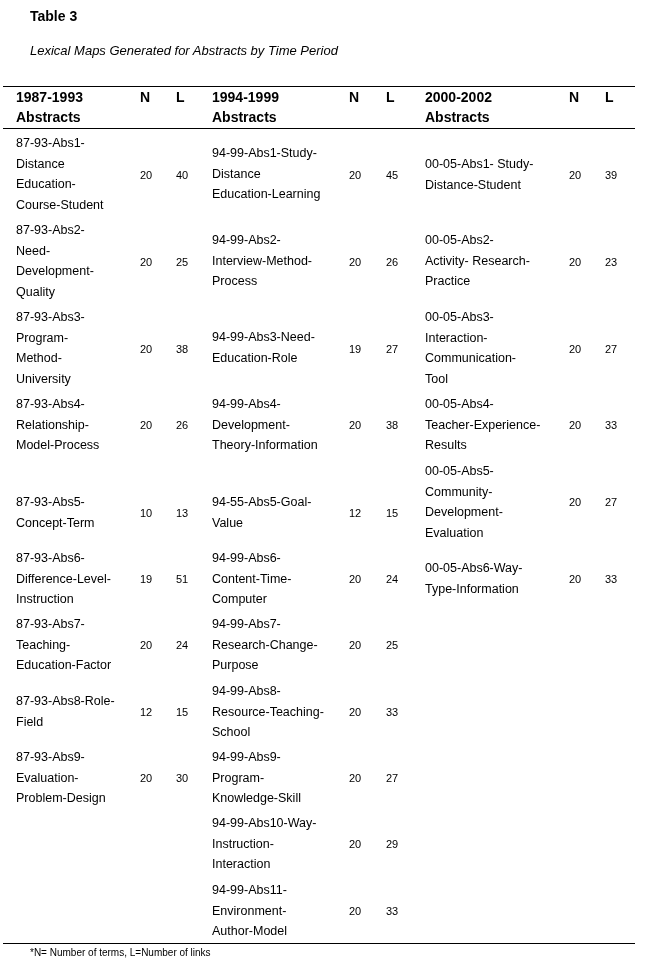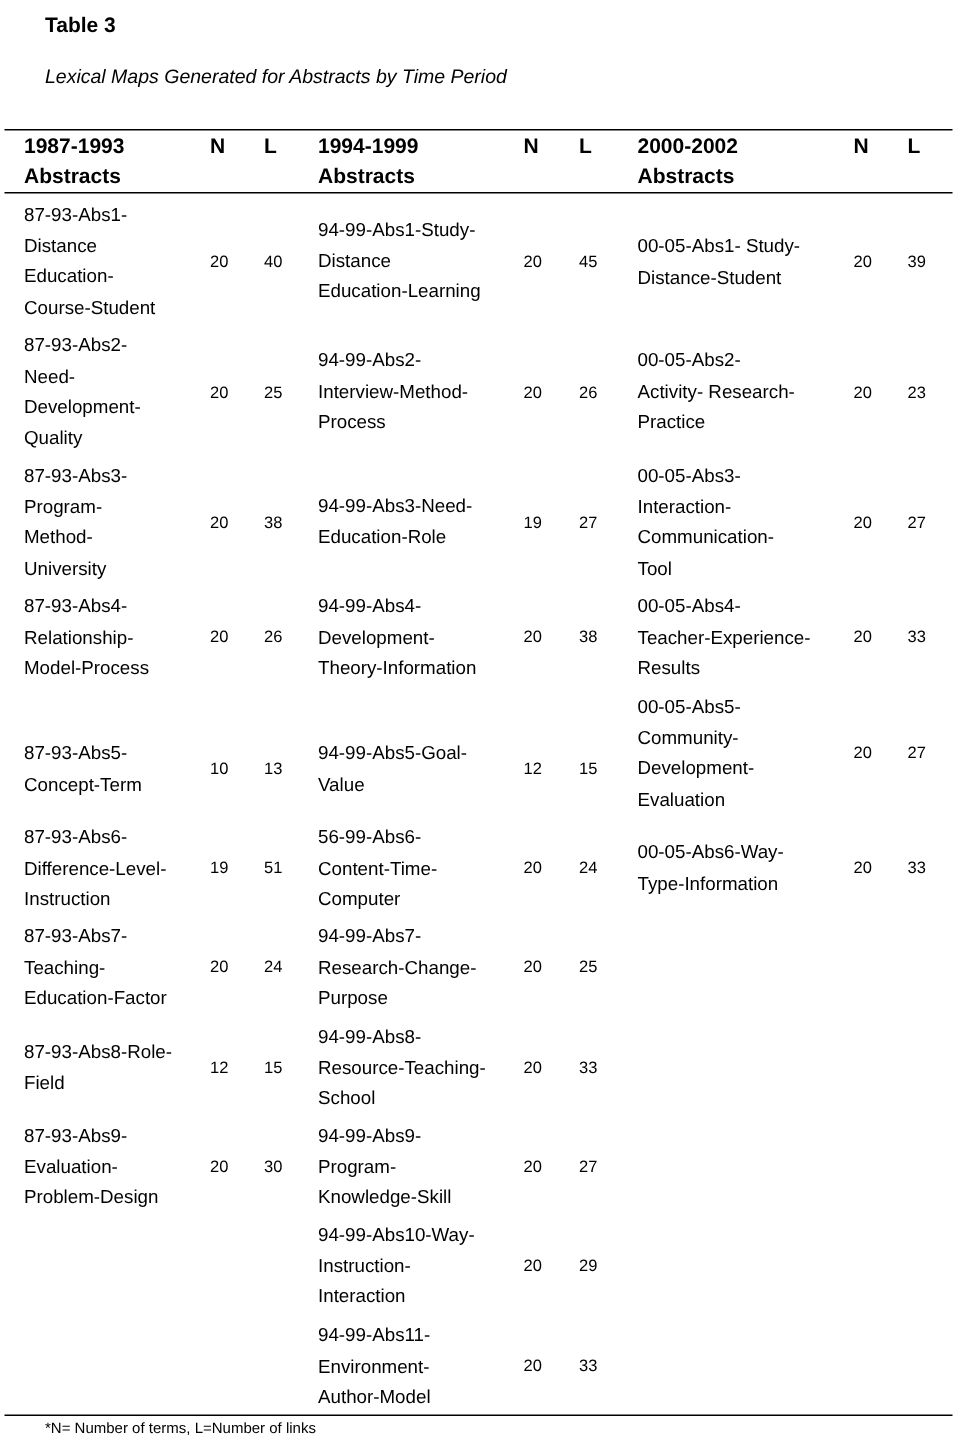--- a/index.html
+++ b/index.html
@@ -115,26 +115,26 @@
 Education-Role</div>
   <div class="num" style="left:349px;top:339px">19</div>
   <div class="num" style="left:386px;top:339px">27</div>
 
   <div class="cell" style="left:212px;top:394px">94-99-Abs4-
 Development-
 Theory-Information</div>
   <div class="num" style="left:349px;top:415px">20</div>
   <div class="num" style="left:386px;top:415px">38</div>
 
-  <div class="cell" style="left:212px;top:492px">94-99-Abs5-Goal-
+  <div class="cell" style="left:212px;top:492px">94-55-Abs5-Goal-
 Value</div>
   <div class="num" style="left:349px;top:503px">12</div>
   <div class="num" style="left:386px;top:503px">15</div>
 
-  <div class="cell" style="left:212px;top:548px">56-99-Abs6-
+  <div class="cell" style="left:212px;top:548px">94-99-Abs6-
 Content-Time-
 Computer</div>
   <div class="num" style="left:349px;top:569px">20</div>
   <div class="num" style="left:386px;top:569px">24</div>
 
   <div class="cell" style="left:212px;top:614px">94-99-Abs7-
 Research-Change-
 Purpose</div>
   <div class="num" style="left:349px;top:635px">20</div>
   <div class="num" style="left:386px;top:635px">25</div>

